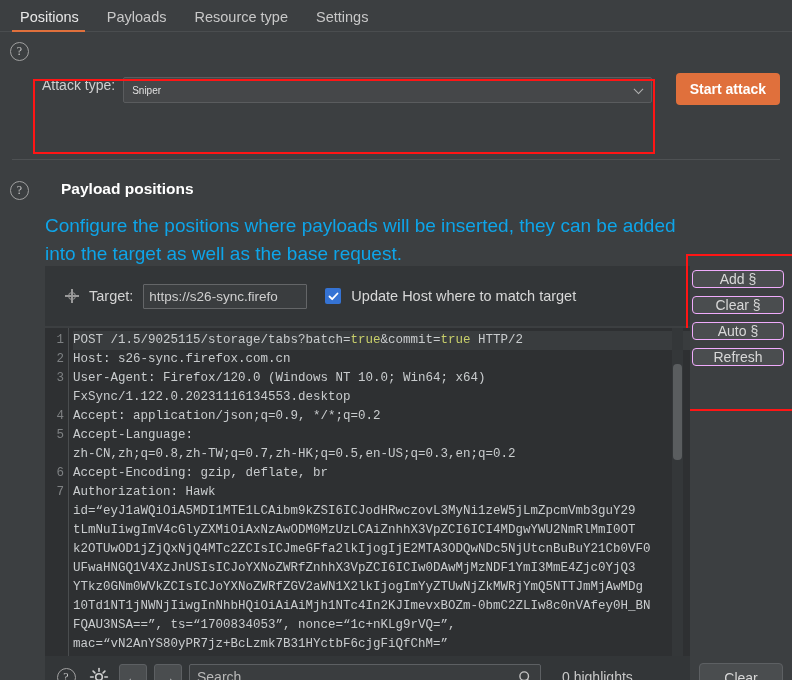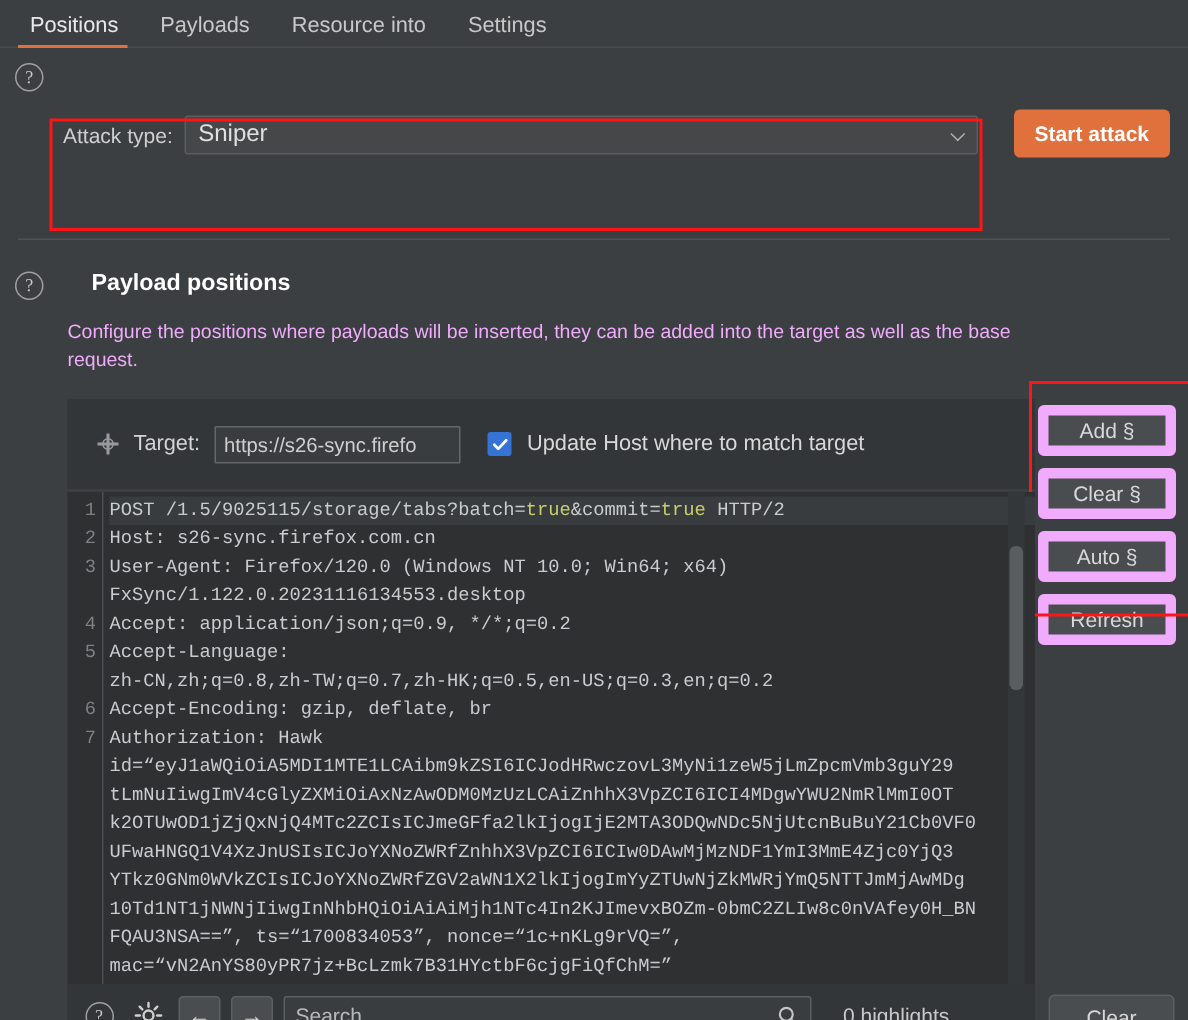--- a/index.html
+++ b/index.html
@@ -64,33 +64,33 @@
     left: 0; top: 0; right: 0;
     height: 90px;
   }
   .sec1 .help-wrap { position: absolute; left: 10px; top: 10px; }
   .sec1-title {
     position: absolute; left: 42px; top: 9px;
     font-size: 15.5px; font-weight: bold; color: #ffffff;
   }
   .attack-row {
     position: absolute; left: 42px; top: 45px;
-    display: flex; align-items: center; gap: 8px;
+    display: flex; align-items: flex-start; gap: 8px;
     width: 610px;
   }
   .attack-label { font-size: 14px; color: #cfcfcf; }
   .select {
     flex: 1;
     height: 26px;
     background: #454749;
     border: 1px solid #5a5c5e;
     border-radius: 2px;
     display: flex; align-items: center;
     padding: 0 8px;
-    font-size: 16px;
+    font-size: 10px;
     color: #e0e0e0;
     position: relative;
     cursor: pointer;
   }
   .chev {
     position: absolute; right: 9px; top: 50%;
     transform: translateY(-60%) rotate(45deg);
     width: 7px; height: 7px;
     border-right: 1.4px solid #b0b0b0;
     border-bottom: 1.4px solid #b0b0b0;
@@ -124,21 +124,21 @@
 
   
   .sec2 .help-wrap { position: absolute; left: 10px; top: 149px; }
   .sec2-title {
     position: absolute; left: 42px; top: 148px;
     font-size: 15.5px; font-weight: bold; color: #ffffff; margin-left: 19px;
   }
   .sec2-desc {
     position: absolute; left: 45px; top: 180px;
     width: 640px;
-    font-size: 13px; color: #f0abfc; line-height: 1.45;
+    font-size: 19px; color: #0ea5e9; line-height: 1.45;
   }
 
   
   .panel {
     position: absolute;
     left: 45px; top: 234px;
     width: 645px;
     height: 60px;
     background: #333638;
     display: flex; align-items: center;
@@ -180,23 +180,23 @@
   .cbox-label { font-size: 14.5px; color: #d8d8d8; }
 
   
   .btncol {
     position: absolute;
     right: 8px; top: 238px;
     width: 92px;
     display: flex; flex-direction: column; gap: 8px;
   }
   .sbtn {
-    height: 34px;
+    height: 18px;
     background: #4a4d4f;
-    border: 7px solid #f0abfc;
+    border: 1px solid #f0abfc;
     border-radius: 4px;
     color: #d8d8d8;
     font-size: 14px;
     font-family: "Liberation Sans", sans-serif;
     cursor: pointer;
   }
   .redbox2 {
     position: absolute;
     right: 0px; top: 222px;
     width: 106px; height: 157px;
@@ -317,21 +317,21 @@
     font-family: "Liberation Sans", sans-serif;
     cursor: pointer;
   }
 </style>
 </head>
 <body>
 
 <div class="tabbar">
   <div class="tab active">Positions</div>
   <div class="tab">Payloads</div>
-  <div class="tab">Resource into</div>
+  <div class="tab">Resource type</div>
   <div class="tab">Settings</div>
 </div>
 
 <div class="page">
 
   <div class="sec1">
     <div class="help-wrap">
       <div class="help-icon">?</div>
     </div>
     <div class="attack-row">

